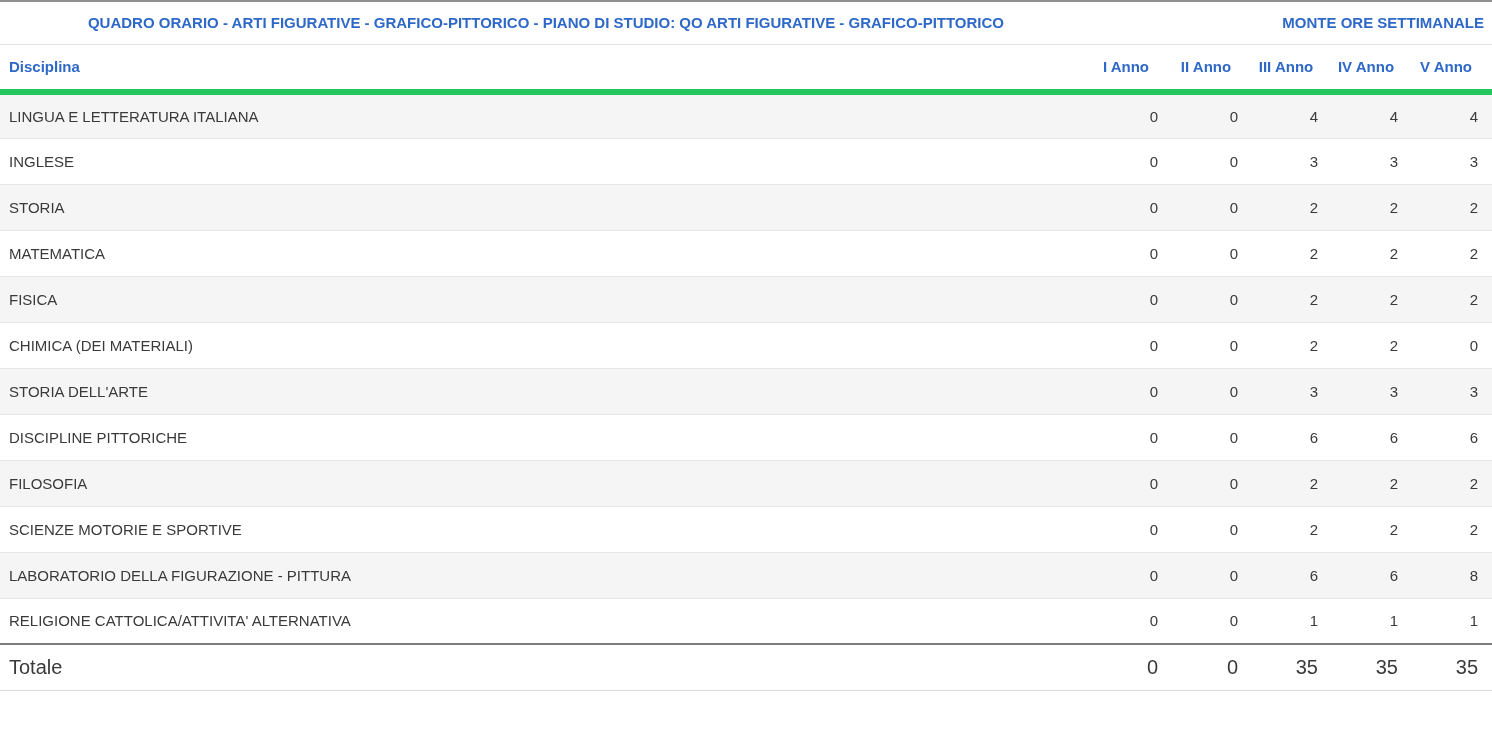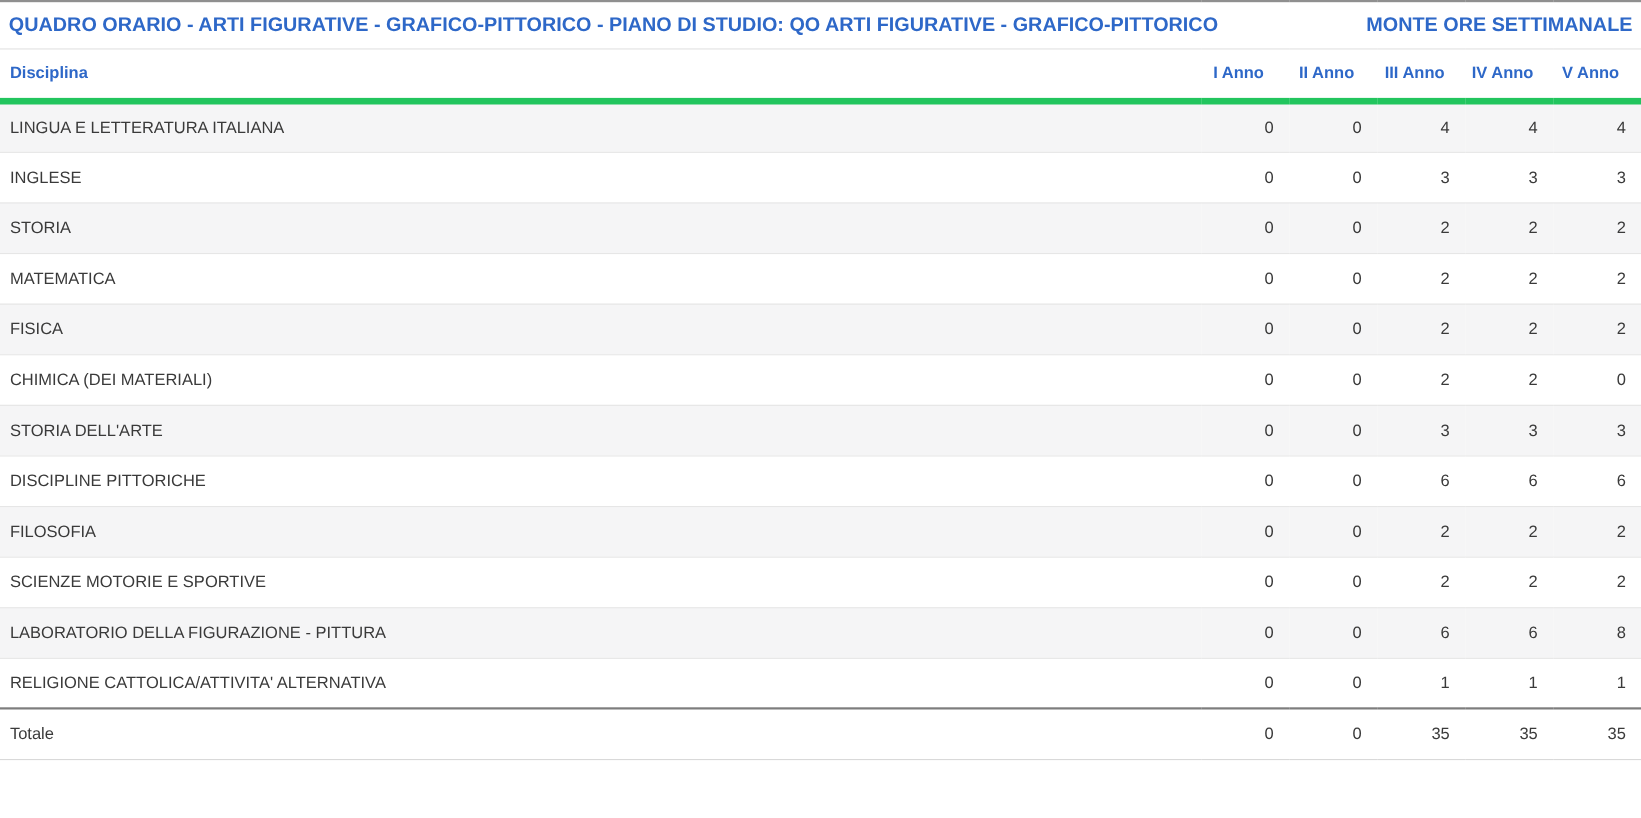--- a/index.html
+++ b/index.html
@@ -16,21 +16,21 @@
     border-collapse: collapse;
     table-layout: fixed;
     border-top: 2px solid #8f8f8f;
   }
   col.c-name { width: 1092px; }
   col.c-year { width: 80px; }
 
   
   tr.title-row th {
     height: 43px;
-    font-size: 18px;
+    font-size: 15px;
     font-weight: bold;
     color: #2e68c8;
     border-bottom: 1px solid #e2e2e2;
     vertical-align: middle;
     white-space: nowrap;
   }
   th.title-cell { text-align: center; padding: 0 8px; }
   th.monte-cell { text-align: right; padding: 0 8px; }
 
   
@@ -55,21 +55,21 @@
     vertical-align: middle;
     white-space: nowrap;
   }
   tbody tr:nth-child(odd) { background: #f5f5f6; }
   td.name { text-align: left; padding-left: 9px; }
   td.val  { text-align: right; padding-right: 14px; }
 
   
   tfoot td {
     height: 46px;
-    font-size: 15px;
+    font-size: 20px;
     color: #3a3a3a;
     border-top: 2px solid #7d7d7d;
     border-bottom: 1px solid #d9d9d9;
     vertical-align: middle;
     white-space: nowrap;
     background: #ffffff;
   }
 </style>
 </head>
 <body>

